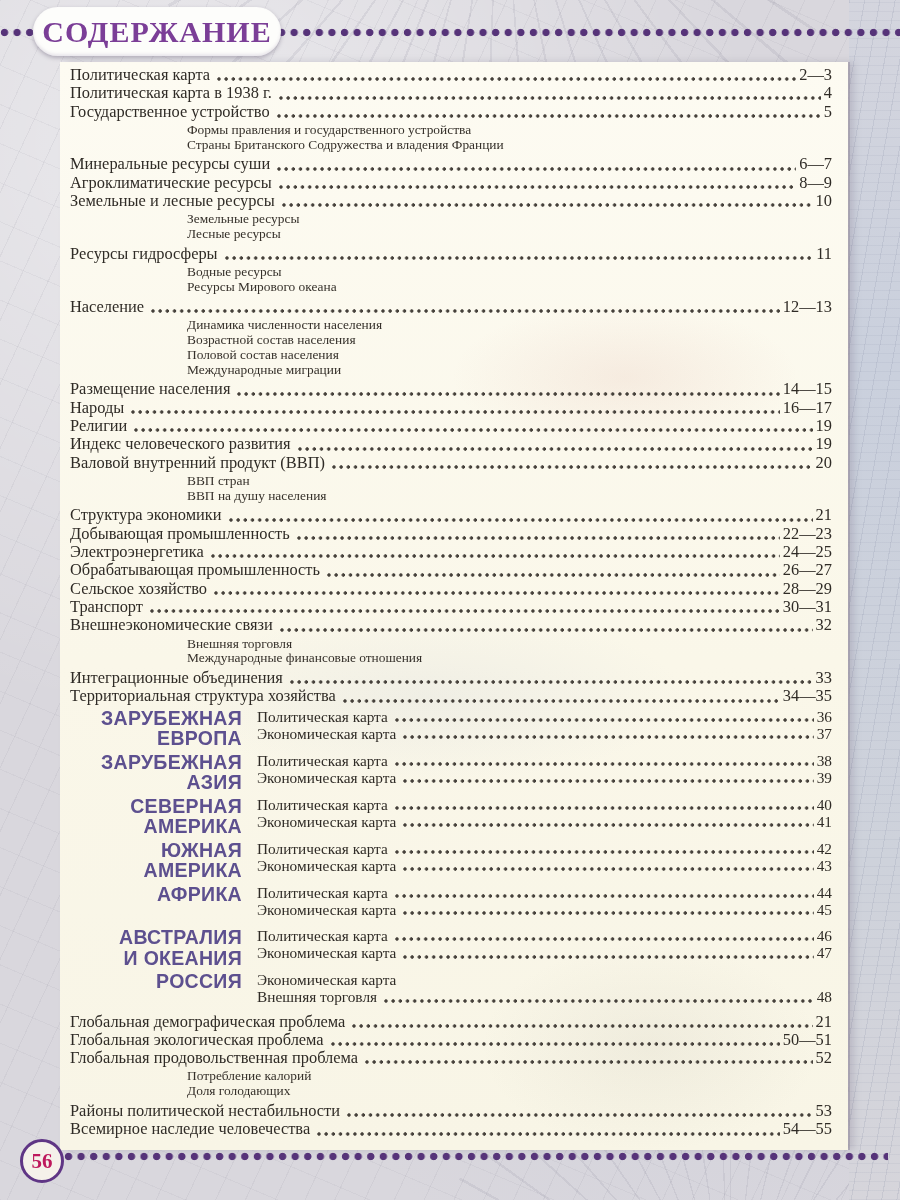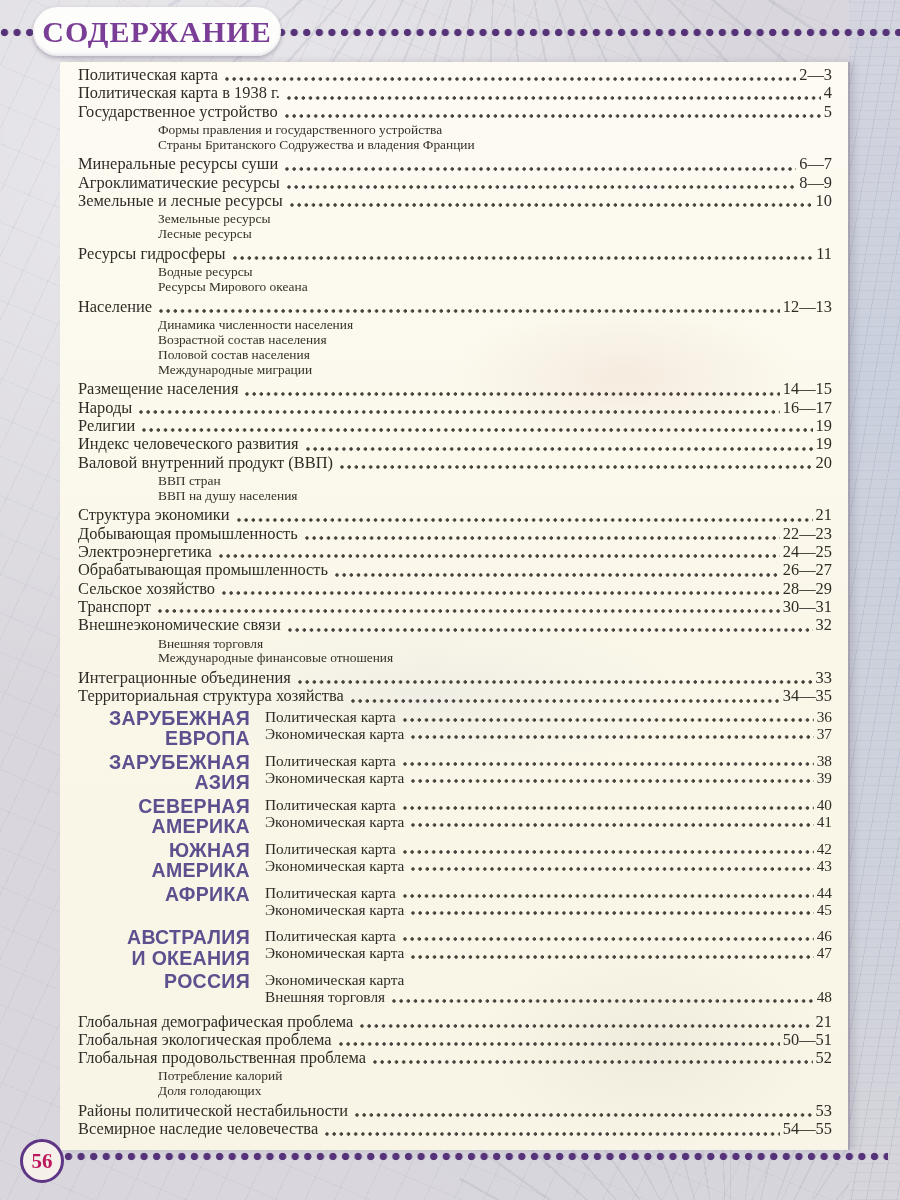--- a/index.html
+++ b/index.html
@@ -49,21 +49,21 @@
   
   .pagenum{
     position:absolute;left:20px;top:1139px;width:38px;height:38px;z-index:3;
     border:3px solid #5f3585;border-radius:50%;background:#f5f1ea;
     display:flex;align-items:center;justify-content:center;
     font-weight:bold;font-size:21px;color:#be185d;
   }
   
   .content{
     position:absolute;left:60px;top:62px;width:788px;height:1088px;z-index:1;
-    box-sizing:border-box;padding:4px 16px 0 18px;
+    box-sizing:border-box;padding:4px 16px 0 10px;
     background:linear-gradient(180deg,#fdfbf2,#faf7e9 55%,#f8f5e6);
     box-shadow:2px 0 0 rgba(150,142,158,.55), 6px 0 7px rgba(105,95,120,.22);
     color:#2f2b26;
   }
   .content .tint{position:absolute;z-index:0;pointer-events:none;}
   .tint.a{left:390px;top:240px;width:350px;height:150px;
     background:radial-gradient(ellipse at center, rgba(214,158,146,.15), rgba(214,158,146,0) 70%);}
   .tint.b{left:110px;top:550px;width:520px;height:170px;
     background:radial-gradient(ellipse at center, rgba(168,178,200,.12), rgba(168,178,200,0) 70%);}
   .tint.c{left:420px;top:880px;width:340px;height:210px;
@@ -71,21 +71,21 @@
   .lists{position:relative;z-index:1;}
   
   .row{display:flex;align-items:baseline;line-height:18.3px;font-size:16.4px;white-space:nowrap;}
   .row .lbl{flex:0 0 auto;}
   .leader{
     flex:1 1 auto;align-self:flex-end;height:4px;margin:0 3px 3px 7px;
     background-image:radial-gradient(circle at 2px 2px,#45403a 1.45px, rgba(69,64,58,0) 1.95px);
     background-size:7.2px 4px;background-repeat:repeat-x;
   }
   .pg{flex:0 0 auto;}
-  .subs{margin:2px 0 3px 80px;font-size:13.4px;line-height:14.8px;color:#35302a;}
+  .subs{margin:2px 0 3px 117px;font-size:13.4px;line-height:14.8px;color:#35302a;}
   
   #regions{margin-top:2px;}
   .region{display:flex;margin-bottom:3px;}
   .region:nth-child(6){margin-top:9px;}
   .region-name{
     width:172px;flex:0 0 172px;text-align:right;
     font-family:"Liberation Sans", sans-serif;font-weight:bold;
     font-size:19.5px;line-height:20.5px;letter-spacing:.3px;color:#5d508f;
   }
   .region-items{flex:1 1 auto;margin-left:15px;min-width:0;}

